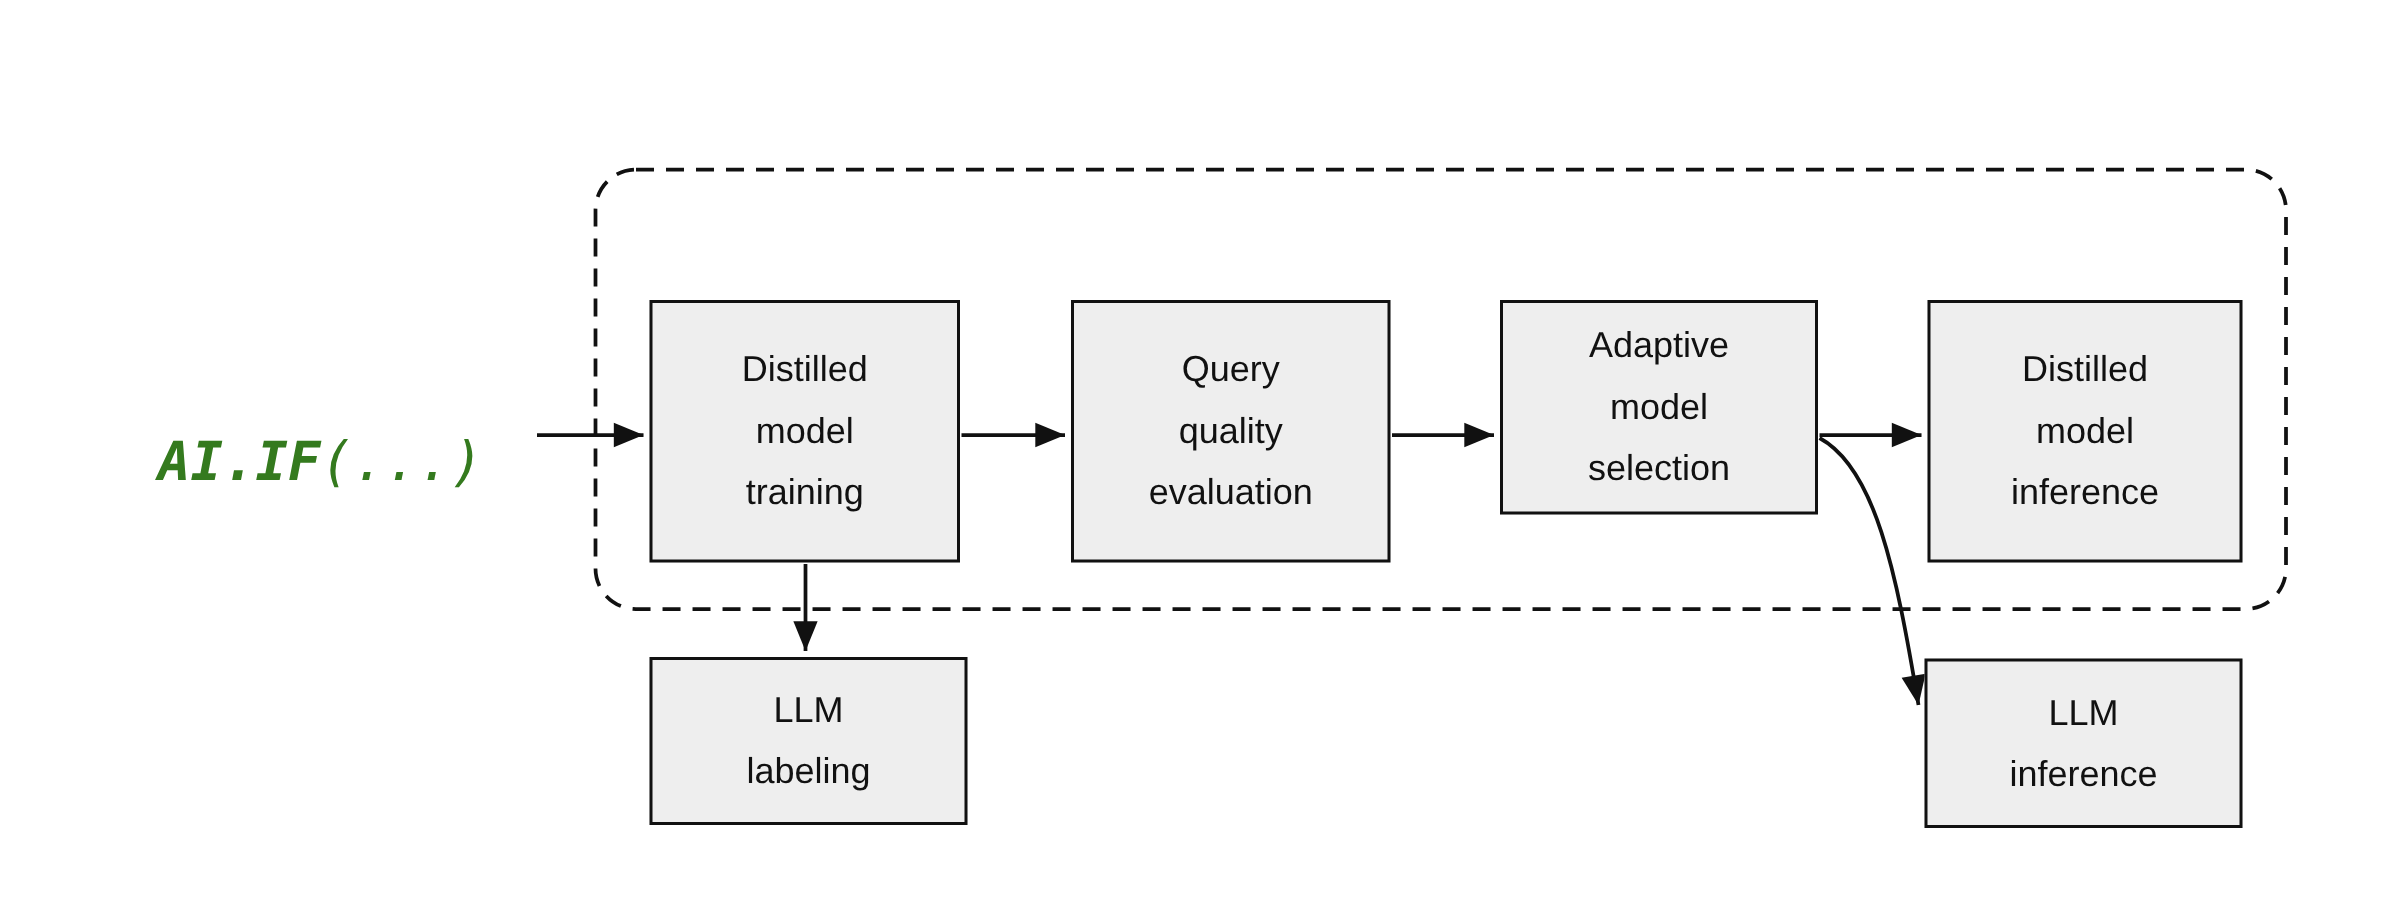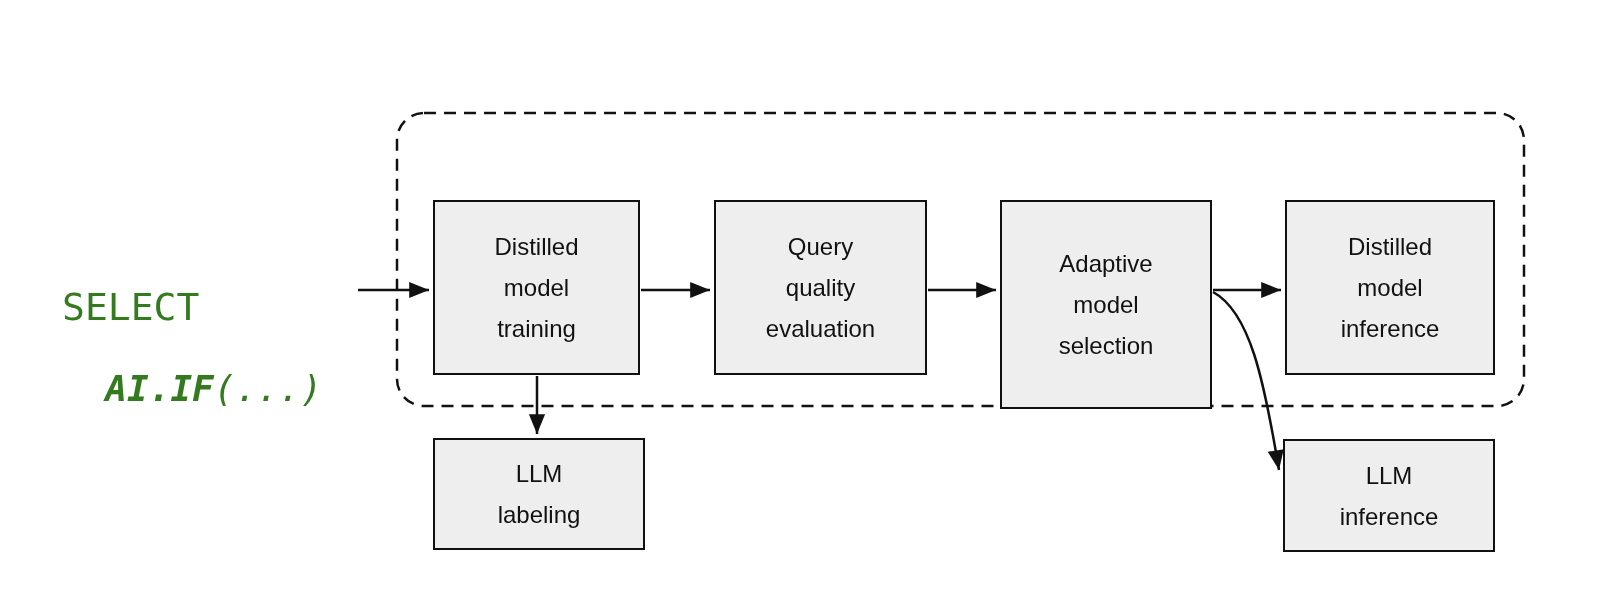--- a/index.html
+++ b/index.html
@@ -44,21 +44,21 @@
     align-items: center;
     justify-content: center;
     text-align: center;
     font-size: 24px;
     line-height: 41px;
     white-space: pre-line;
     z-index: 2;
   }
   .node-training   { left: 433px;  top: 200px; width: 207px; height: 175px; }
   .node-evaluation { left: 714px;  top: 200px; width: 213px; height: 175px; }
-  .node-selection  { left: 1000px; top: 200px; width: 212px; height: 209px; }
+  .node-selection  { left: 1000px; top: 200px; width: 212px; height: 143px; }
   .node-inference  { left: 1285px; top: 200px; width: 210px; height: 175px; }
   .node-labeling   { left: 433px;  top: 438px; width: 212px; height: 112px; }
   .node-llm-inf    { left: 1283px; top: 439px; width: 212px; height: 113px; }
   .code {
     position: absolute;
     left: 62px; top: 248px;
     color: var(--code-green);
     font-family: "DejaVu Sans Mono", monospace;
     white-space: pre;
     z-index: 2;
@@ -83,21 +83,20 @@
 
     <line x1="358" y1="290" x2="429" y2="290" stroke="#111111" stroke-width="2.5" marker-end="url(#arrow)"></line>
     <line x1="641" y1="290" x2="710" y2="290" stroke="#111111" stroke-width="2.5" marker-end="url(#arrow)"></line>
     <line x1="928" y1="290" x2="996" y2="290" stroke="#111111" stroke-width="2.5" marker-end="url(#arrow)"></line>
     <line x1="1213" y1="290" x2="1281" y2="290" stroke="#111111" stroke-width="2.5" marker-end="url(#arrow)"></line>
     <line x1="537" y1="376" x2="537" y2="434" stroke="#111111" stroke-width="2.5" marker-end="url(#arrow)"></line>
     <path d="M 1213 292 C 1250 312, 1264 380, 1279 470" fill="none" stroke="#111111" stroke-width="2.5" marker-end="url(#arrow)"></path>
   </svg>
 
   <div class="code">
-    <div class="code-line1">SELECT</div>
     <div class="code-line2"><span>  </span><span class="code-keyword">AI.IF</span><span>(...)</span></div>
   </div>
 
 
   <div class="node node-training">Distilled
 model
 training</div>
   <div class="node node-evaluation">Query
 quality
 evaluation</div>

